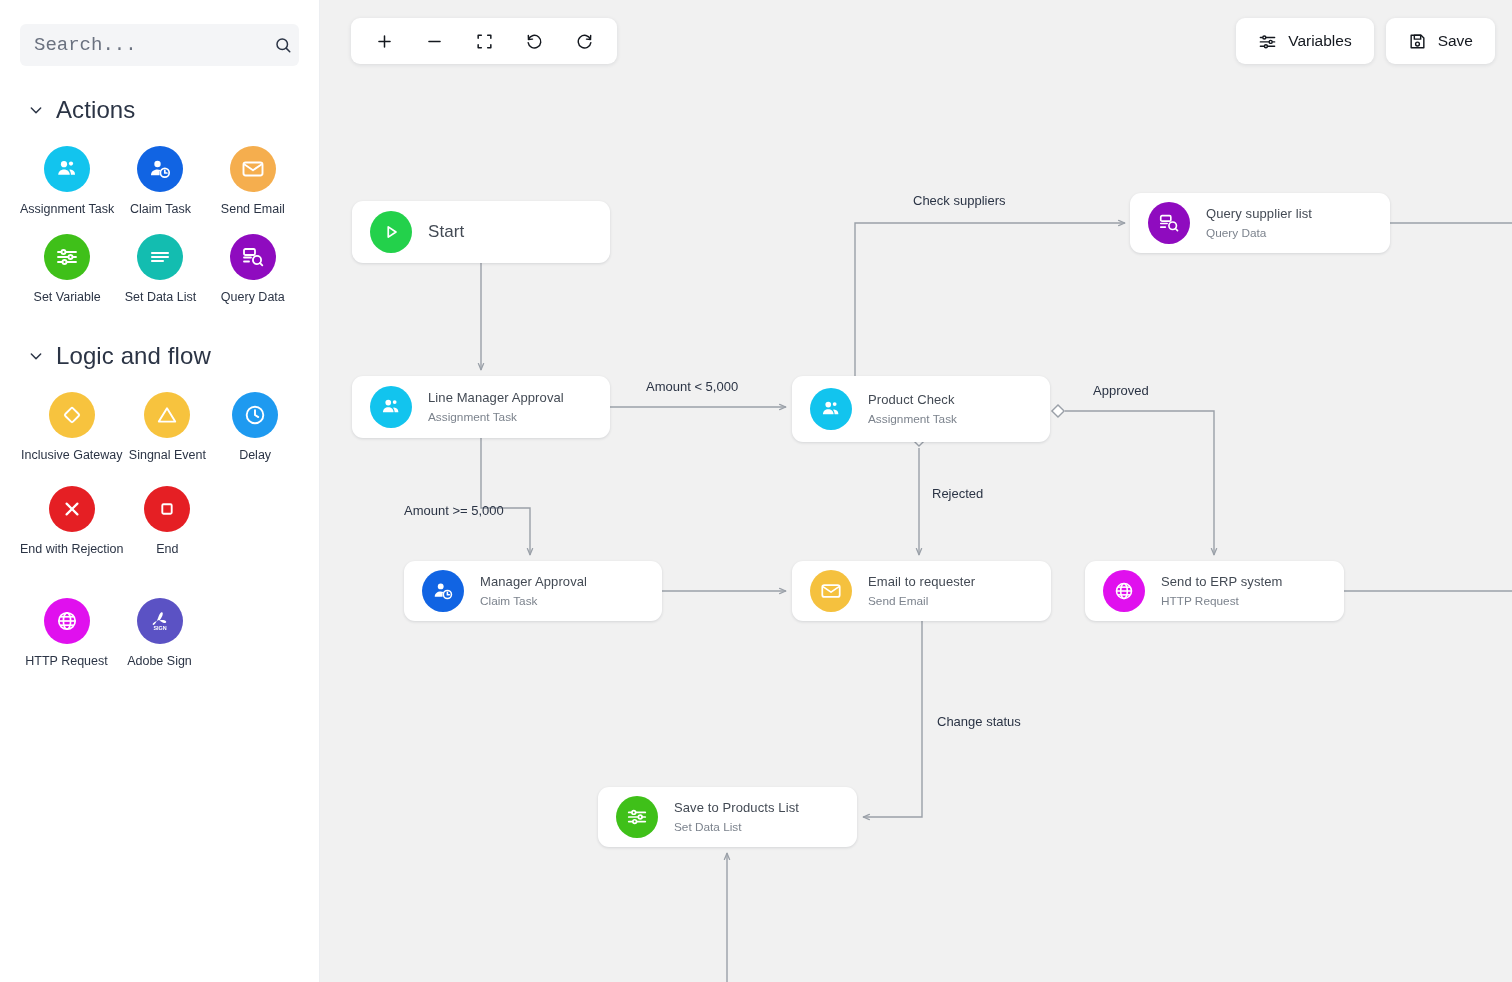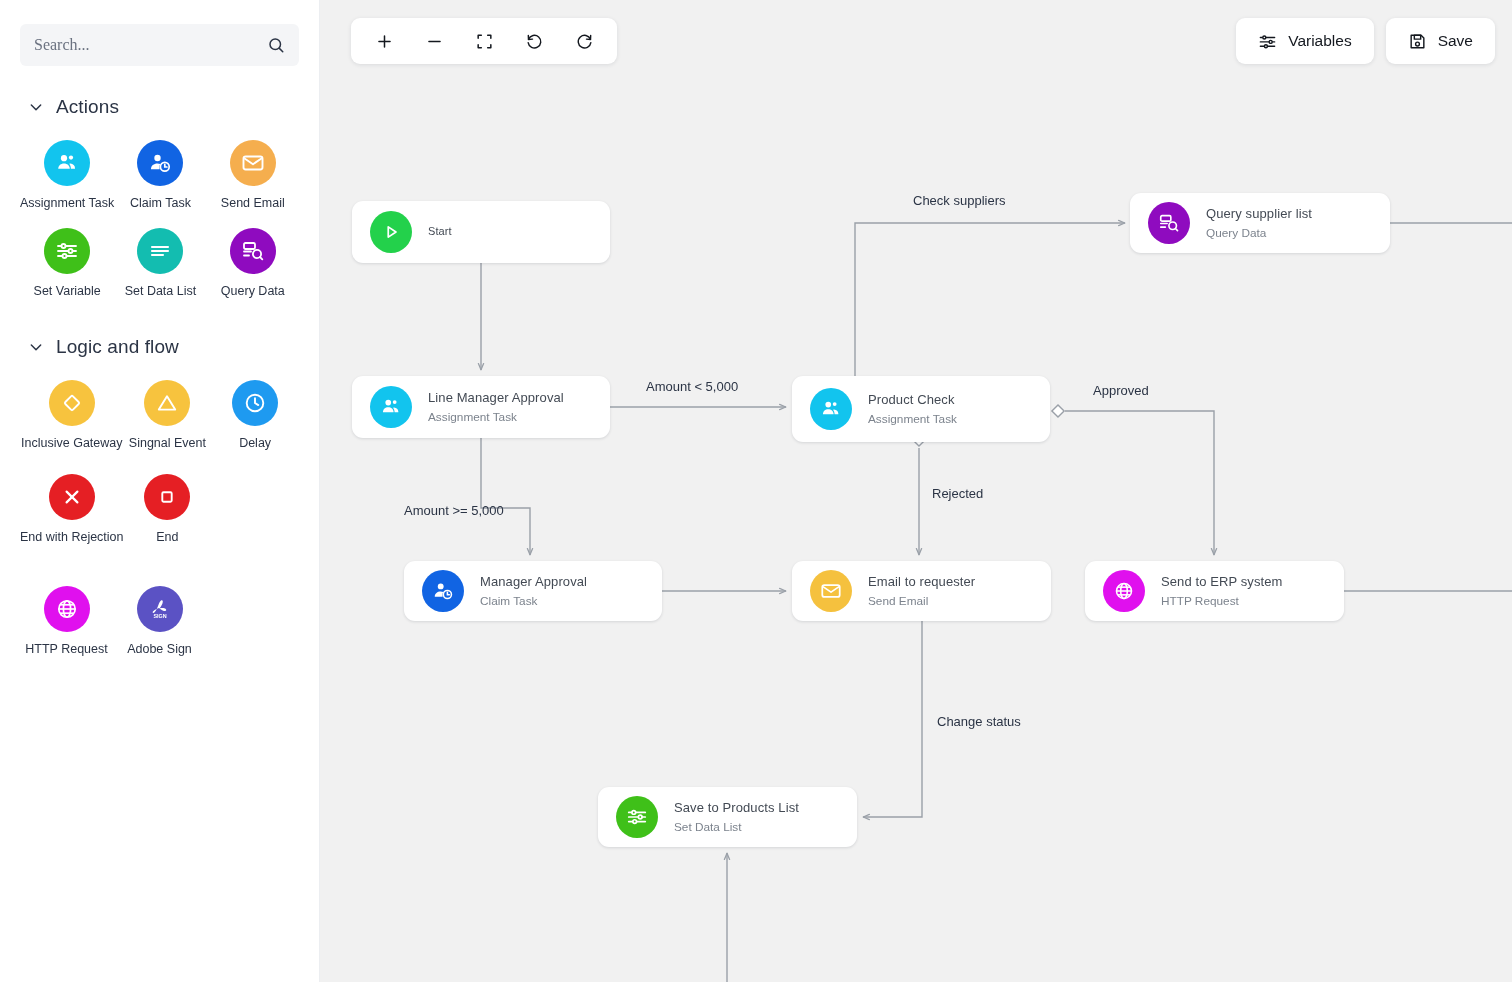--- a/index.html
+++ b/index.html
@@ -23,35 +23,35 @@
   .search-box {
     position: relative;
     height: 42px;
     background: #f4f5f7;
     border-radius: 6px;
     display: flex; align-items: center;
     padding: 0 14px;
   }
   .search-box input {
     flex: 1; border: none; outline: none; background: transparent;
-    font-family: Liberation Serif, serif;
-    font-size: 16px; color: #3b4252;
+    font-family: Liberation Mono, monospace;
+    font-size: 19px; color: #3b4252;
   }
   .search-box input::placeholder { color: #6b7280; }
   .search-icon { width: 18px; height: 18px; flex: 0 0 18px; color: #2b3445; }
 
   .section { margin-top: 30px; }
   .section-head {
     display: flex; align-items: center; gap: 12px;
     padding-left: 8px;
     cursor: pointer;
   }
   .chev { width: 16px; height: 16px; color: #2b3445; flex: 0 0 16px; }
   .section-title {
-    font-size: 19px; font-weight: 400; color: #2b3445;
+    font-size: 24px; font-weight: 400; color: #2b3445;
     letter-spacing: .1px;
   }
 
   .palette {
     display: grid;
     grid-template-columns: repeat(3, 1fr);
     row-gap: 18px;
     margin-top: 22px;
   }
   .pal-item {
@@ -117,21 +117,21 @@
   .node-icon {
     width: 42px; height: 42px; border-radius: 50%;
     flex: 0 0 42px;
     display: flex; align-items: center; justify-content: center;
     color: #fff; margin-right: 16px;
   }
   .node-icon svg { width: 22px; height: 22px; display: block; }
   .node-text { display: flex; flex-direction: column; justify-content: center; }
   .node-title { font-size: 13px; color: #434a54; letter-spacing: .1px; line-height: 1.25; }
   .node-sub { font-size: 11.8px; color: #7c838d; margin-top: 3px; }
-  .node.single .node-title { font-size: 11px; }
+  .node.single .node-title { font-size: 17px; }
 
   .edge-label {
     position: absolute;
     font-size: 13px; color: #2b3445;
     white-space: nowrap;
   }
 </style>
 </head>
 <body>
 

